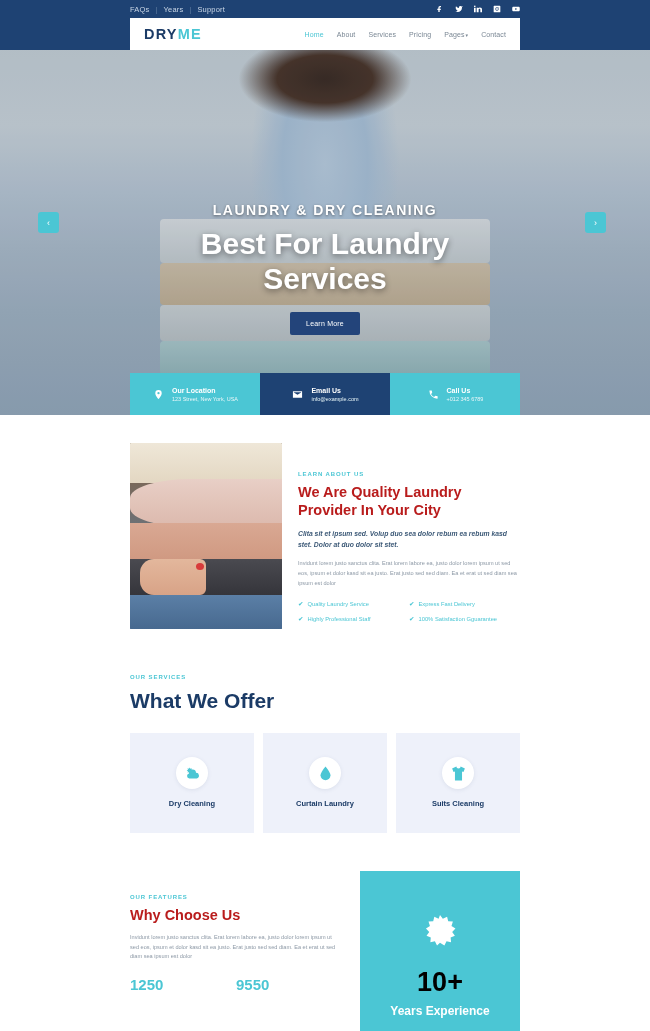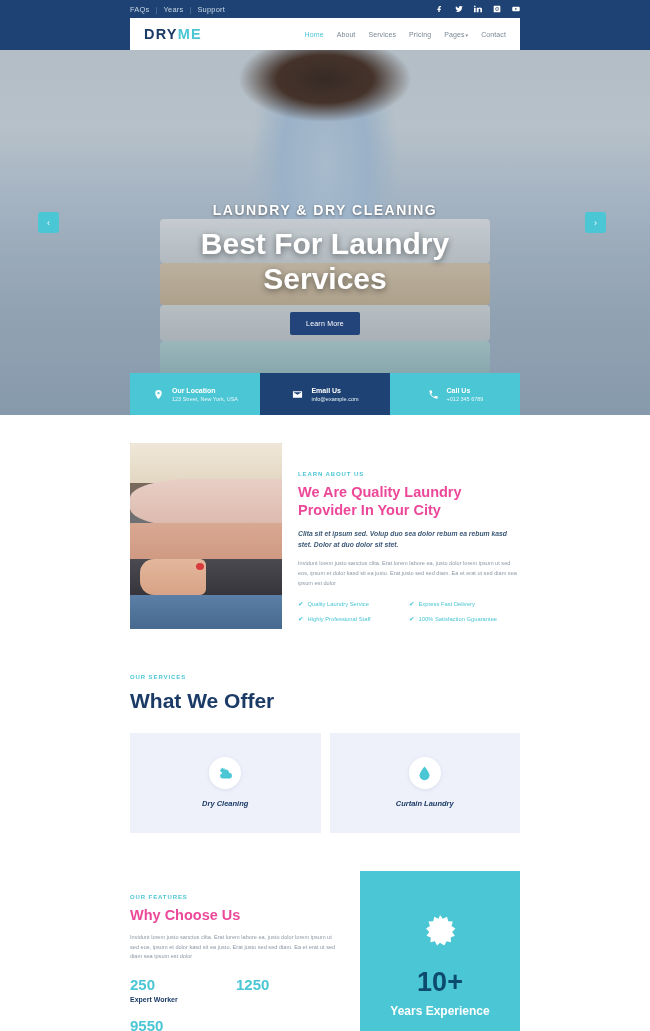--- a/index.html
+++ b/index.html
@@ -143,39 +143,39 @@
     position:absolute; left:66px; top:120px; width:8px; height:7px;
     background:#d83b3b; border-radius:50%;
   }
   .ai-jeans {
     position:absolute; left:0; bottom:0; width:100%; height:34px;
     background:linear-gradient(180deg,#5b7fa6,#47698f);
   }
 
   .about-body { flex:1; padding-top:28px; }
   .kicker { color:#4bc6d4; font-size:6px; font-weight:bold; letter-spacing:.9px; }
-  .h2 { color:#ec4899; font-size:14.5px; font-weight:bold; line-height:1.25; margin-top:6px; }
+  .h2 { color:#b91c1c; font-size:14.5px; font-weight:bold; line-height:1.25; margin-top:6px; }
   .lead {
     color:#3c5977; font-size:6.8px; font-style:italic; font-weight:bold;
     line-height:1.55; margin-top:10px;
   }
   .para { color:#8d99a6; font-size:5.6px; line-height:1.75; margin-top:9px; }
   .checks { display:flex; flex-wrap:wrap; margin-top:11px; }
   .check { width:50%; display:flex; align-items:center; gap:4px; margin-bottom:7px; }
   .chk { color:#4bc6d4; font-size:6.5px; }
   .check span.lbl { color:#4bc6d4; font-size:5.8px; }
 
   
   .services { padding-top:44px; text-align:left; }
   .sec-kicker { color:#4bc6d4; font-size:6px; font-weight:bold; letter-spacing:.9px; }
   .sec-title { color:#1b3b66; font-size:21px; font-weight:bold; margin-top:9px; }
   .cards { display:flex; gap:9px; margin-top:20px; }
   .card {
     flex:1; height:100px; background:#eef1fa;
-    display:flex; flex-direction:column; align-items:center; justify-content:center; gap:10px;font-style:italic;
+    display:flex; flex-direction:column; align-items:center; justify-content:center; gap:10px;
   }
   .card-ico {
     width:32px; height:32px; border-radius:50%; background:#ffffff;
     display:flex; align-items:center; justify-content:center;
     box-shadow:0 1px 4px rgba(60,80,120,.10);
   }
   .card-ico svg { width:17px; height:17px; fill:#4bc6d4; }
   .card-label { color:#1b3b66; font-size:7.5px; font-weight:bold; }
 
   
@@ -185,21 +185,21 @@
   .stat { width:50%; margin-bottom:14px; }
   .stat-num { color:#4bc6d4; font-size:15px; font-weight:bold; }
   .stat-lbl { color:#1b3b66; font-size:7px; font-weight:bold; margin-top:3px; }
   .feat-right {
     width:160px; flex:none; background:#4bc6d4;
     display:flex; flex-direction:column; align-items:center; justify-content:center;
     padding:44px 0 40px;
   }
   .badge-star { width:34px; height:34px; }
   .badge-star svg { width:34px; height:34px; fill:#ffffff; }
-  .badge-num { color:#0c4a6e; font-size:27px; font-weight:bold; margin-top:18px; }
+  .badge-num { color:#000000; font-size:27px; font-weight:bold; margin-top:18px; }
   .badge-lbl { color:#ffffff; font-size:12px; font-weight:bold; margin-top:6px; }
 </style>
 </head>
 <body>
 
 <div class="page">
 
   <div class="topbar">
     <div class="topbar-links">
       <a href="#">FAQs</a>
@@ -360,34 +360,38 @@
           <span class="card-label">Dry Cleaning</span>
         </div>
         <div class="card">
           <span class="card-ico">
               <svg viewBox="0 0 24 24">
                 <path d="M12 2s7 8 7 12.5A7 7 0 1 1 5 14.5C5 10 12 2 12 2z"></path>
               </svg>
             </span>
           <span class="card-label">Curtain Laundry</span>
         </div>
+        <div class="card">
+          <span class="card-ico">
+              <svg viewBox="0 0 24 24">
+                <path d="M9 2L3 5l2 5 2-.8V22h10V9.2l2 .8 2-5-6-3a3 3 0 0 1-6 0z"></path>
+              </svg>
+            </span>
+          <span class="card-label">Suits Cleaning</span>
+        </div>
       </div>
     </div>
 
     <div class="features">
       <div class="feat-left">
         <div class="kicker">OUR FEATURES</div>
         <div class="h2">Why Choose Us</div>
         <div class="para">Invidunt lorem justo sanctus clita. Erat lorem labore ea, justo dolor lorem ipsum ut sed eos, ipsum et dolor kasd sit ea justo. Erat justo sed sed diam. Ea et erat ut sed diam sea ipsum est dolor</div>
         <div class="stats">
           <div class="stat">
-            <div class="stat-num">250</div>
-            <div class="stat-lbl">Expert Worker</div>
-          </div>
-          <div class="stat">
             <div class="stat-num">1250</div>
 
           </div>
           <div class="stat">
             <div class="stat-num">9550</div>
 
           </div>
         </div>
       </div>
       <div class="feat-right">

